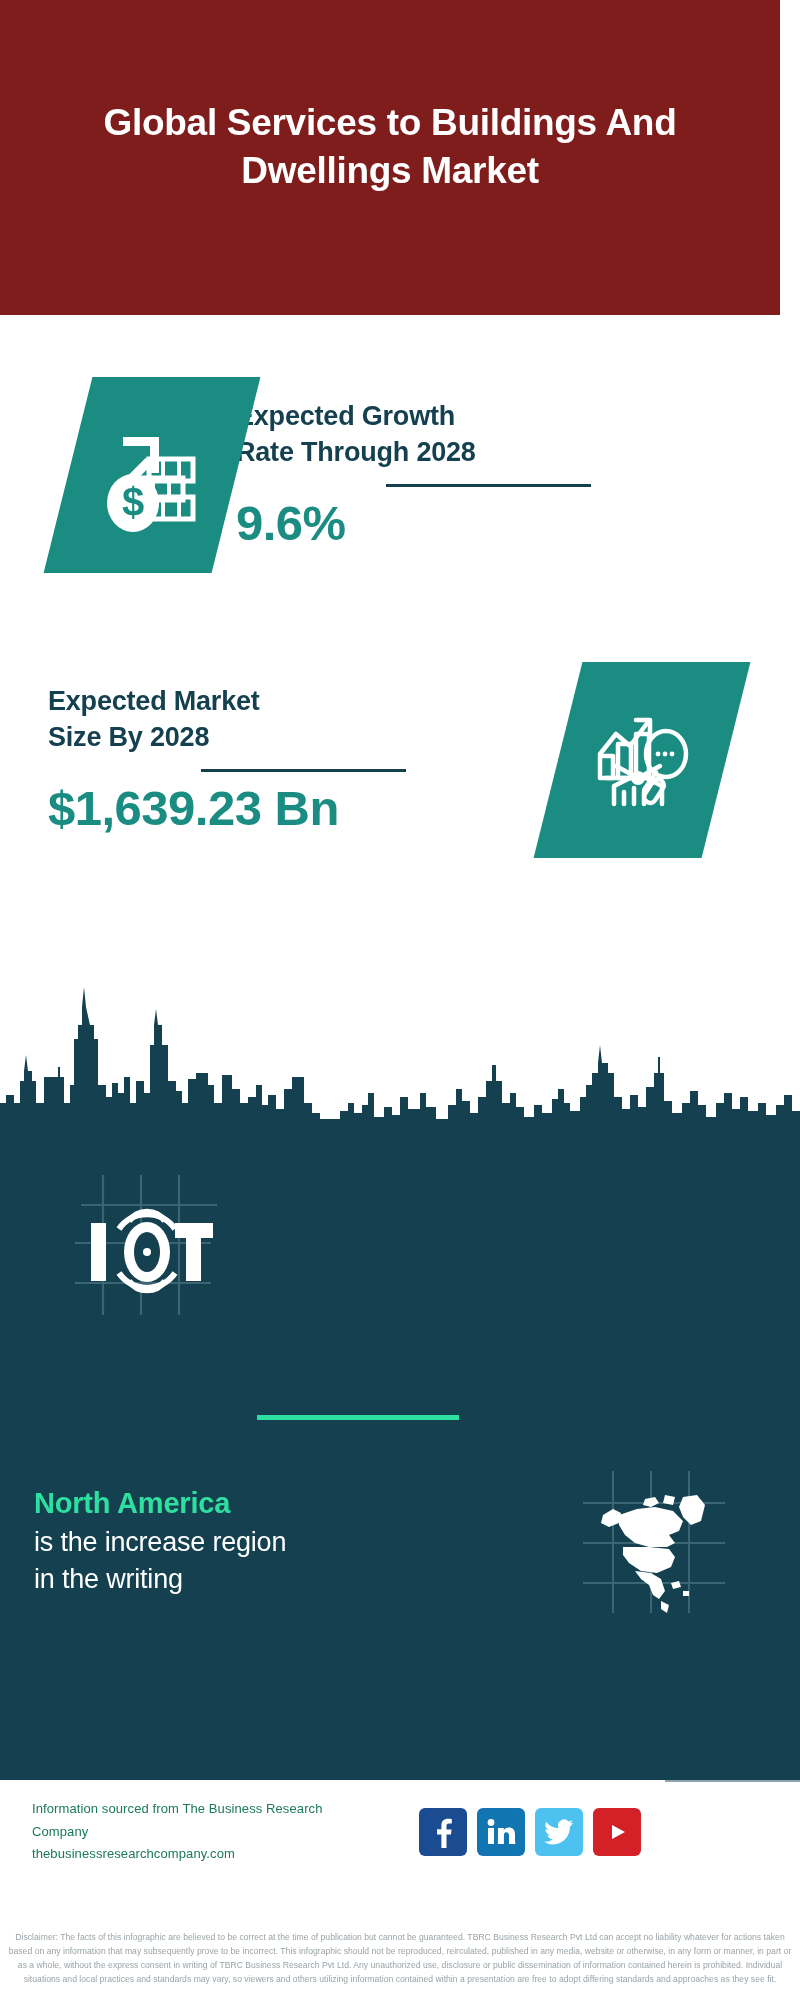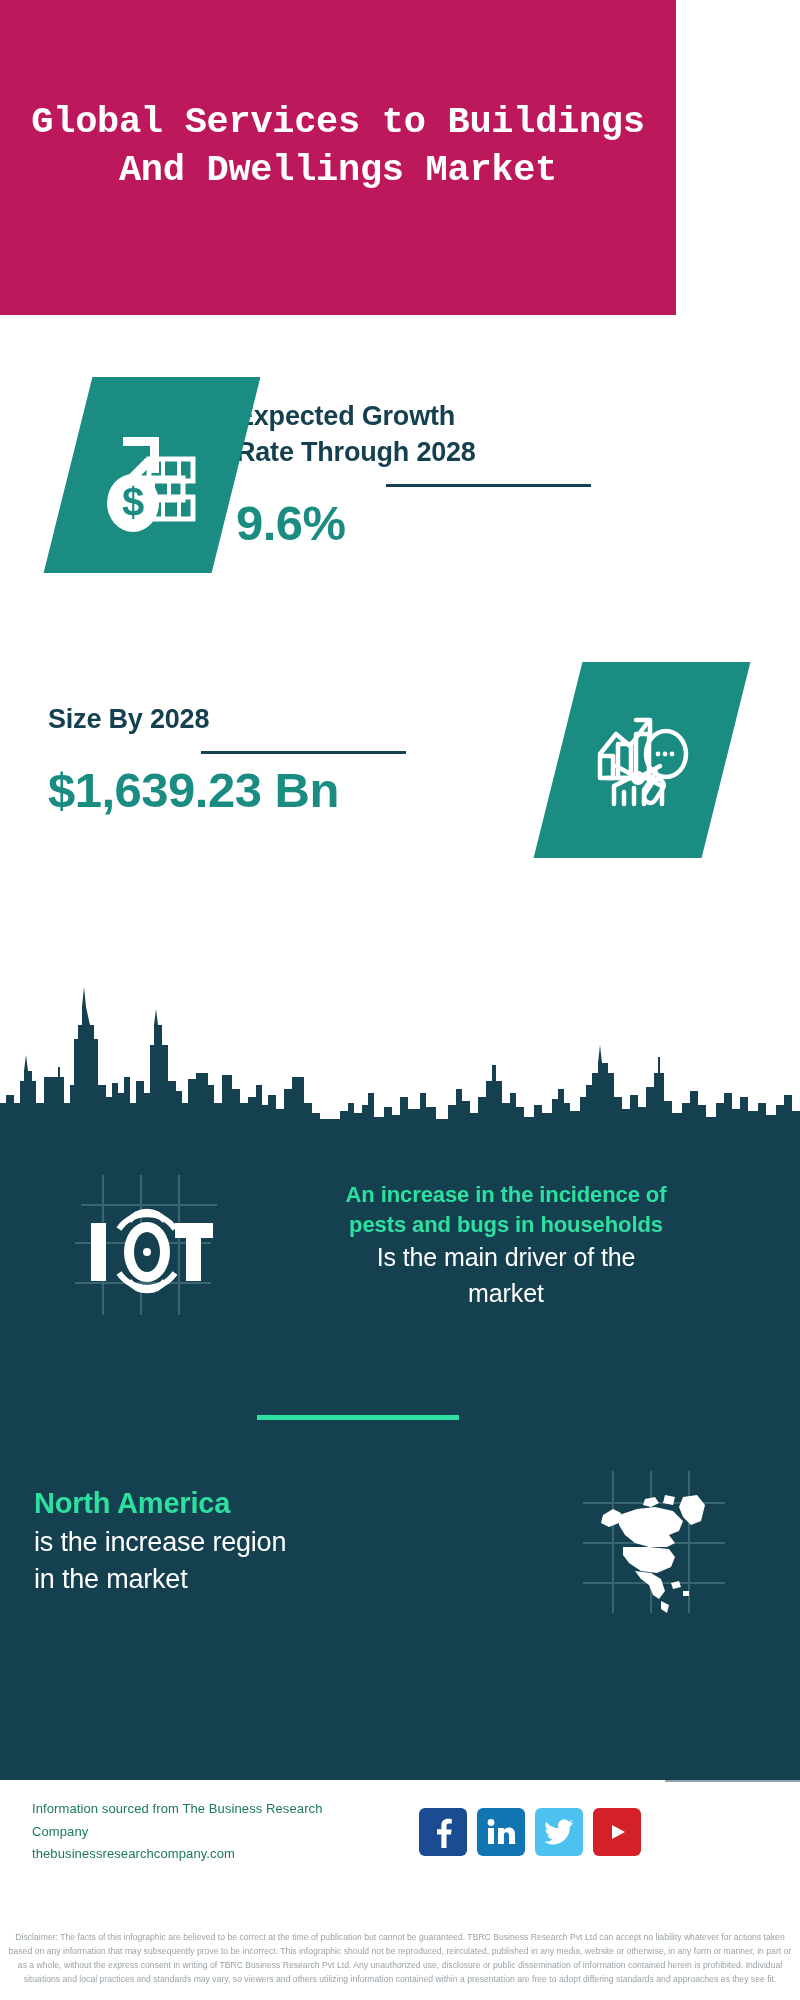--- a/index.html
+++ b/index.html
@@ -6,23 +6,23 @@
   html, body { width:800px; }
   body {
     width:800px; height:2000px; position:relative;
     background:#ffffff;
     font-family:"Liberation Sans", sans-serif;
     overflow:hidden;
   }
 
   
   .header {
-    position:absolute; left:0; top:0; width:676px; height:315px;
-    background:#be185d;
-    display:flex; align-items:center; justify-content:center;font-family:Liberation Mono, monospace;
+    position:absolute; left:0; top:0; width:780px; height:315px;
+    background:#7f1d1d;
+    display:flex; align-items:center; justify-content:center;
   }
   .header-title {
     color:#ffffff; font-size:37px; font-weight:bold; line-height:1.28;
     text-align:center; letter-spacing:-0.3px; width:700px;
     padding-bottom:22px;
   }
 
   
   .white-mid {
     position:absolute; left:0; top:315px; width:800px; height:810px;
@@ -174,20 +174,21 @@
     <div class="stat-text">
       <div class="stat-label">Expected Growth</div>
       <div class="stat-label">Rate Through 2028</div>
       <div class="stat-rule"></div>
       <div class="stat-value">9.6%</div>
     </div>
   </div>
 
   <div class="stat-row stat-row-2">
     <div class="stat-text">
+      <div class="stat-label">Expected Market</div>
       <div class="stat-label">Size By 2028</div>
       <div class="stat-rule"></div>
       <div class="stat-value">$1,639.23 Bn</div>
     </div>
     <div class="badge">
       <svg width="112" height="112" viewBox="0 0 112 112">
         <g fill="none" stroke="#fff" stroke-width="4.5" stroke-linecap="round" stroke-linejoin="round">
 
           <polyline points="14,50 30,30 44,42 62,18"></polyline>
           <polyline points="50,16 64,16 64,30"></polyline>
@@ -277,37 +278,31 @@
         <rect x="24" y="58" width="15" height="58" fill="#fff"></rect>
 
         <ellipse cx="80" cy="87" rx="23" ry="30" fill="#fff"></ellipse>
         <ellipse cx="80" cy="87" rx="13" ry="20" fill="#14404F"></ellipse>
         <circle cx="80" cy="87" r="4" fill="#fff"></circle>
 
         <rect x="108" y="58" width="38" height="15" fill="#fff"></rect>
         <rect x="119" y="58" width="15" height="58" fill="#fff"></rect>
       </svg>
     </div>
-    <div class="driver-text">
-      <div class="driver-hl">An increase in the incidence of</div>
-      <div class="driver-hl">pests and bugs in households</div>
-      <div class="driver-sub">Is the main driver of the</div>
-      <div class="driver-sub">market</div>
-    </div>
   </div>
 
   <div class="divider-holder">
     <div class="green-divider-inner"></div>
   </div>
 
   <div class="region-row">
     <div class="region-text">
       <div class="region-hl">North America</div>
       <div class="region-sub">is the increase region</div>
-      <div class="region-sub">in the market</div>
+      <div class="region-sub">in the writing</div>
     </div>
     <div class="map-wrap">
       <svg width="150" height="152" viewBox="0 0 150 152">
         <g stroke="#3C6573" stroke-width="2">
           <line x1="4" y1="38" x2="146" y2="38"></line>
           <line x1="4" y1="78" x2="146" y2="78"></line>
           <line x1="4" y1="118" x2="146" y2="118"></line>
           <line x1="34" y1="6" x2="34" y2="148"></line>
           <line x1="72" y1="6" x2="72" y2="148"></line>
           <line x1="110" y1="6" x2="110" y2="148"></line>

